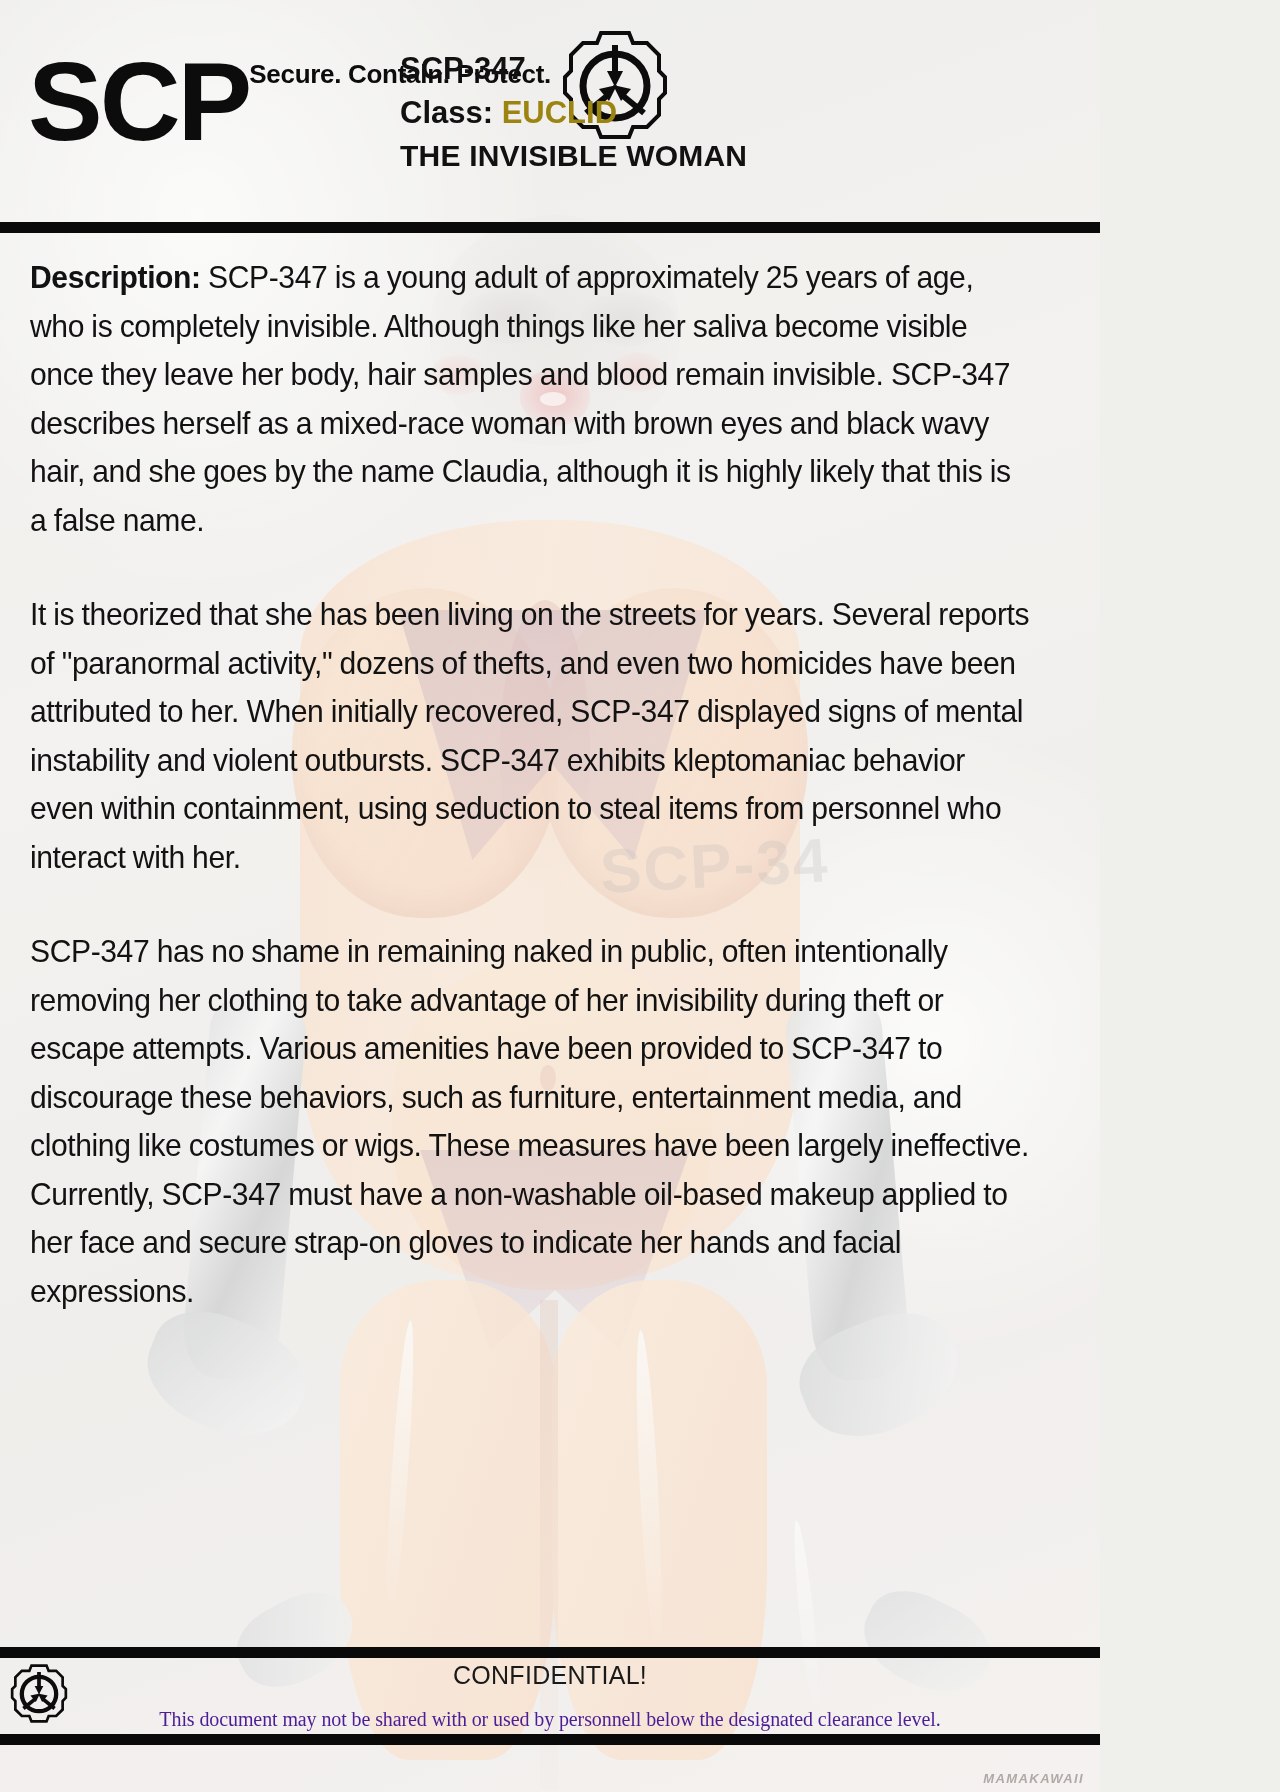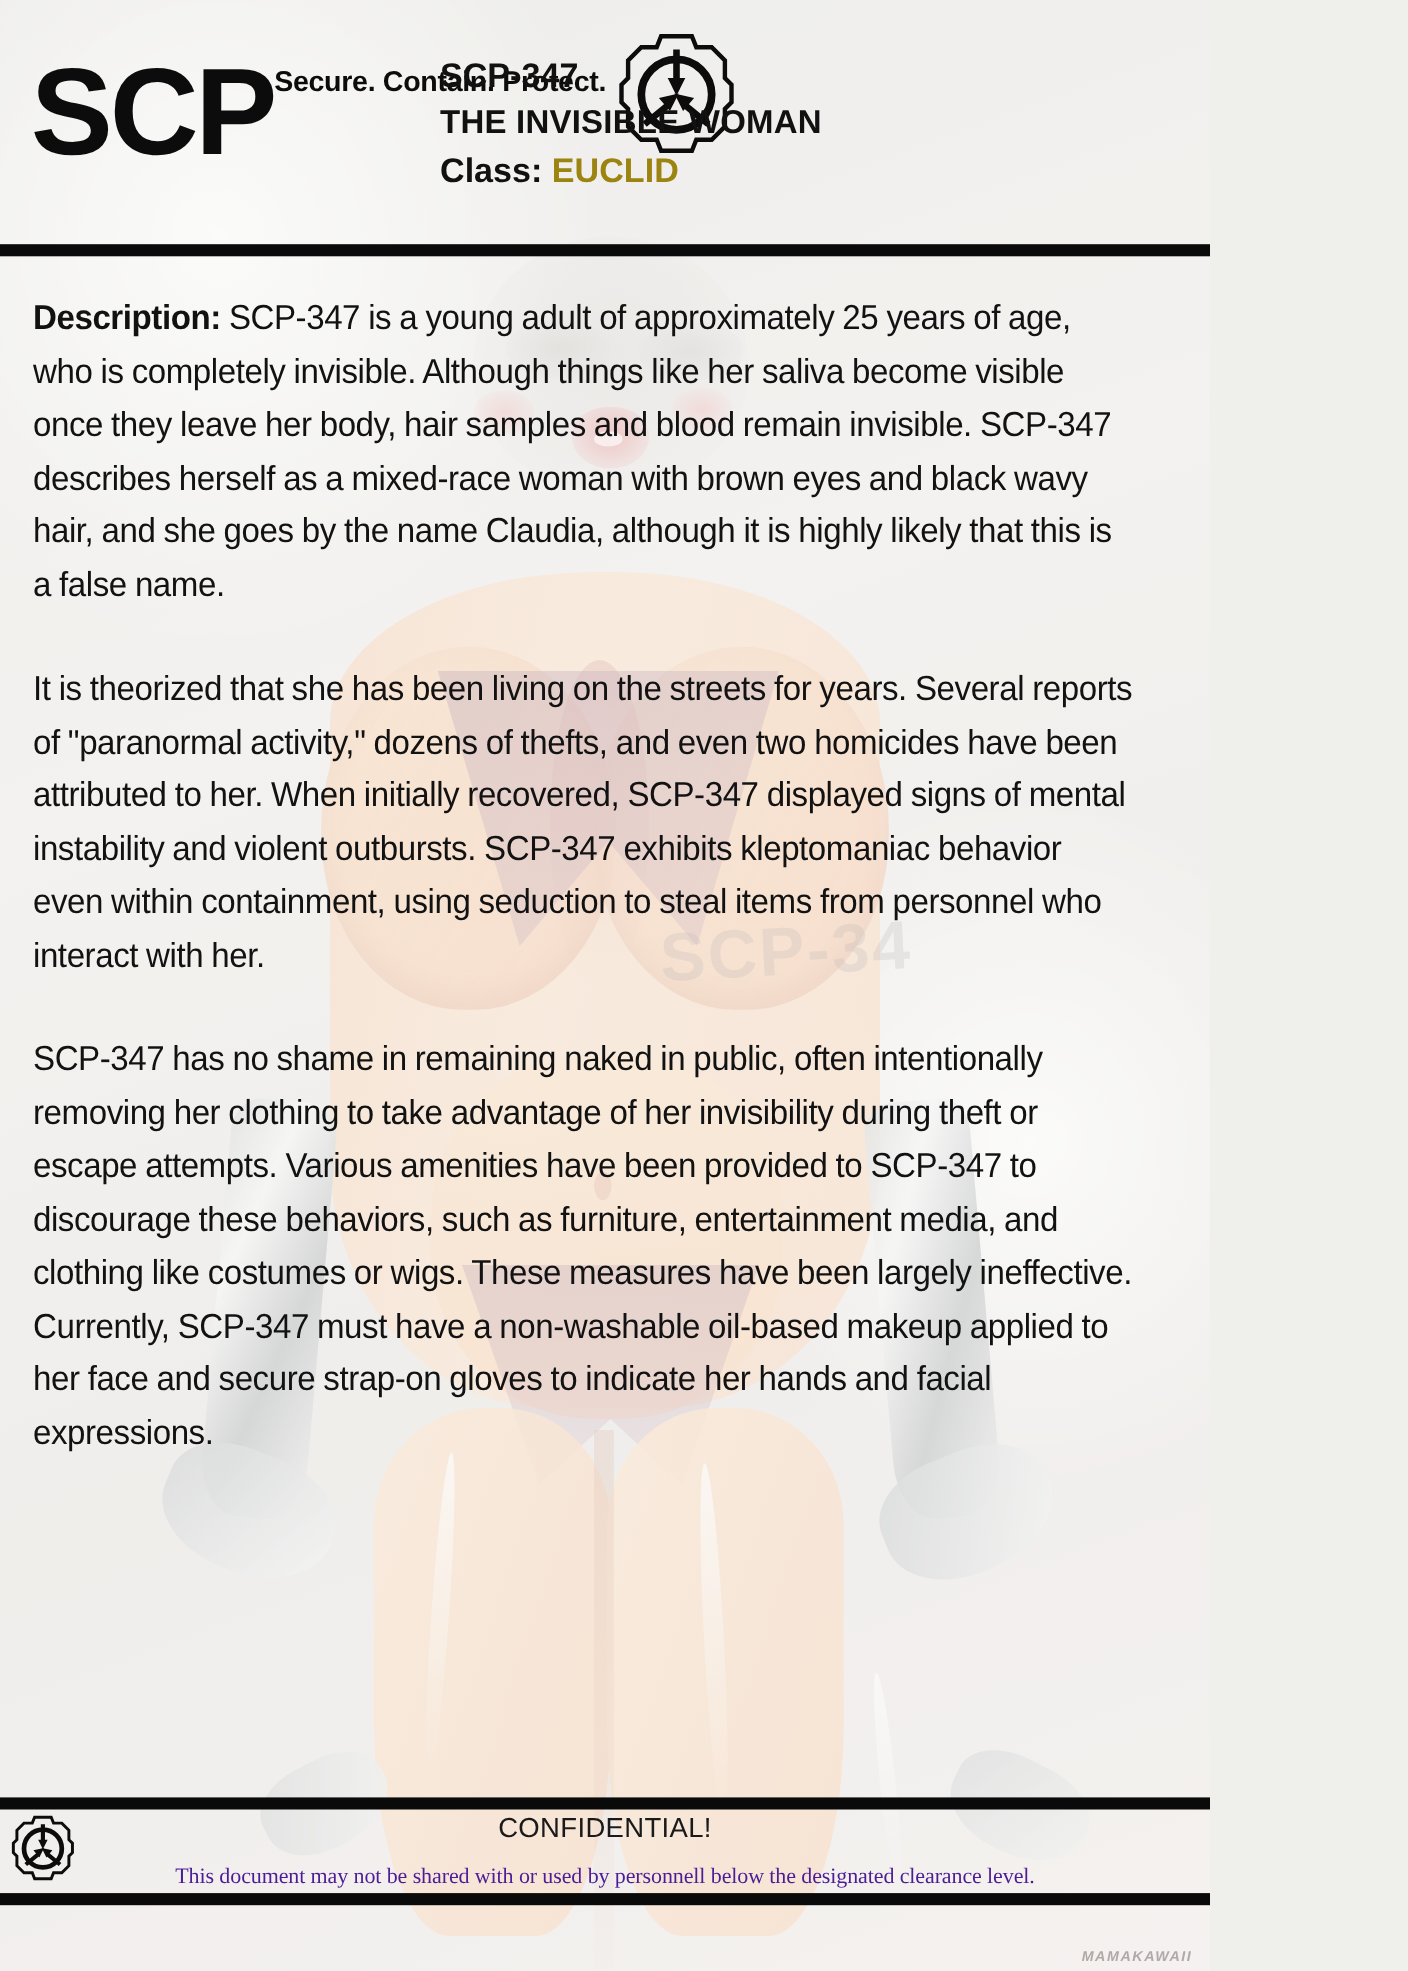--- a/index.html
+++ b/index.html
@@ -159,21 +159,21 @@
 
   #divider-top {
     position:relative; z-index:3;
     height:11px; background:#0a0a0a;
     margin-top:18px;
   }
 
   
   #body-text {
     position:relative; z-index:3;
-    padding:31px 22px 0 30px;
+    padding:20px 22px 0 30px;
   }
   .para {
     font-family:"Liberation Sans", sans-serif;
     font-size:31.5px;
     line-height:48.5px;
     color:#121212;
     letter-spacing:-.42px;
     word-spacing:-.6px;
     margin-bottom:46px;
     transform:scaleX(.955);
@@ -191,21 +191,21 @@
   }
   .foot-logo { position:absolute; left:10px; top:50%; transform:translateY(-50%); }
   .foot-conf {
     font-family:"Liberation Sans", sans-serif;
     font-size:25px; color:#1a1a1a; letter-spacing:.3px;
   }
   .foot-note {
     font-family:Liberation Serif, serif;
     font-size:20px; color:#4c1d95; letter-spacing:-.1px;
   }
-  .foot-pad { height:27px;margin-top:33px; }
+  .foot-pad { height:47px; }
   .signature {
     position:absolute; right:16px; bottom:6px;
     font-family:"Liberation Sans", sans-serif;
     font-size:13px; letter-spacing:1.4px;
     color:rgba(120,110,108,.55);
     font-style:italic; font-weight:700;
   }
 </style>
 </head>
 <body>
@@ -270,25 +270,25 @@
           <polygon points="56,60 38,64 48,76" stroke="none"></polygon>
           <line x1="83" y1="88" x2="61" y2="70"></line>
           <polygon points="52,60 70,64 60,76" stroke="none"></polygon>
         </g>
       </svg>
     </div>
   </div>
 
   <div class="head-meta">
     <div class="head-line">SCP-347</div>
-    <div class="head-line title">THE INVISIBLE WOMAN</div>
     <div class="head-line">
       <span>Class:</span>
       <span class="euclid">EUCLID</span>
     </div>
+    <div class="head-line title">THE INVISIBLE WOMAN</div>
   </div>
 </div>
 
 <div id="divider-top"></div>
 
 <div id="body-text">
   <p class="para"><b>Description:</b><span> SCP-347 is a young adult of approximately 25 years of age, who is completely invisible. Although things like her saliva become visible once they leave her body, hair samples and blood remain invisible. SCP-347 describes herself as a mixed-race woman with brown eyes and black wavy hair, and she goes by the name Claudia, although it is highly likely that this is a false name.</span></p>
 
   <p class="para">It is theorized that she has been living on the streets for years. Several reports of "paranormal activity," dozens of thefts, and even two homicides have been attributed to her. When initially recovered, SCP-347 displayed signs of mental instability and violent outbursts. SCP-347 exhibits kleptomaniac behavior even within containment, using seduction to steal items from personnel who interact with her.</p>
 

